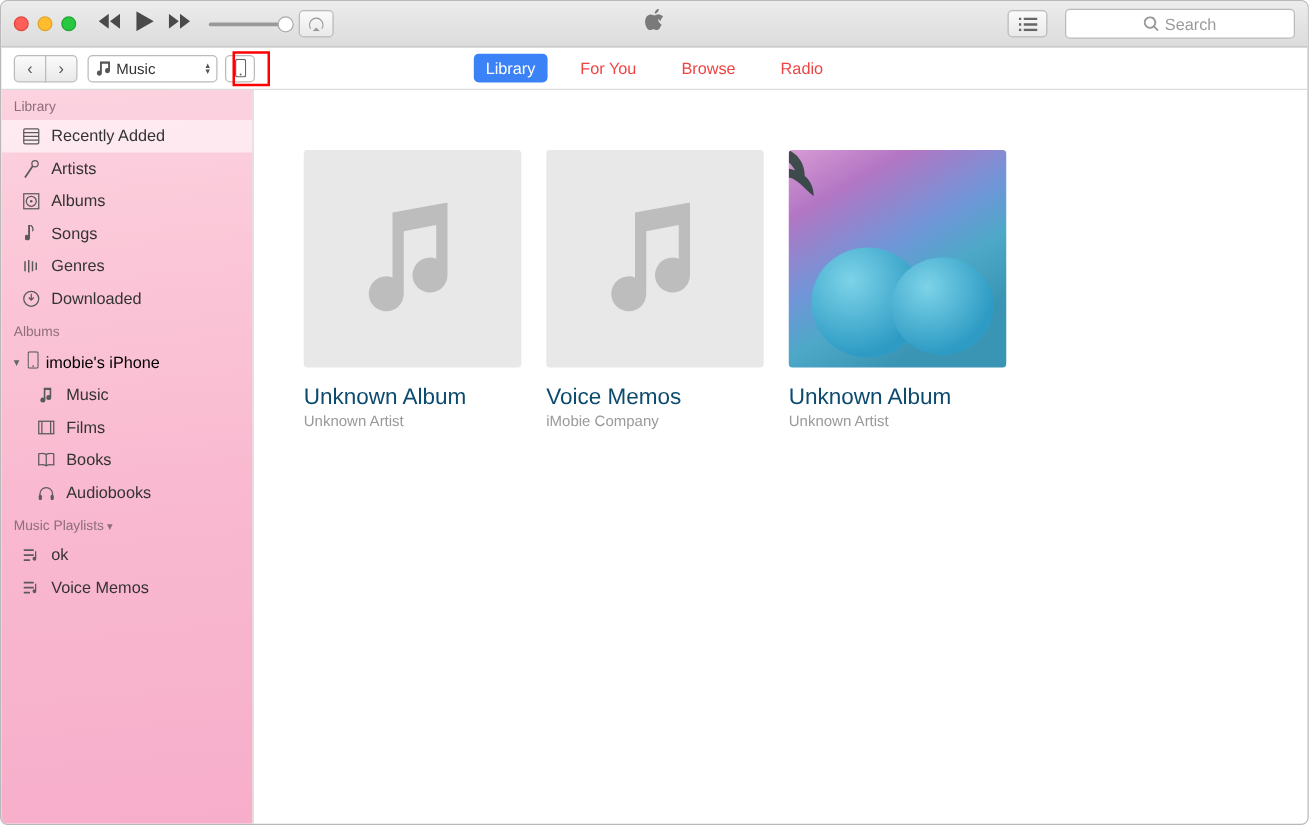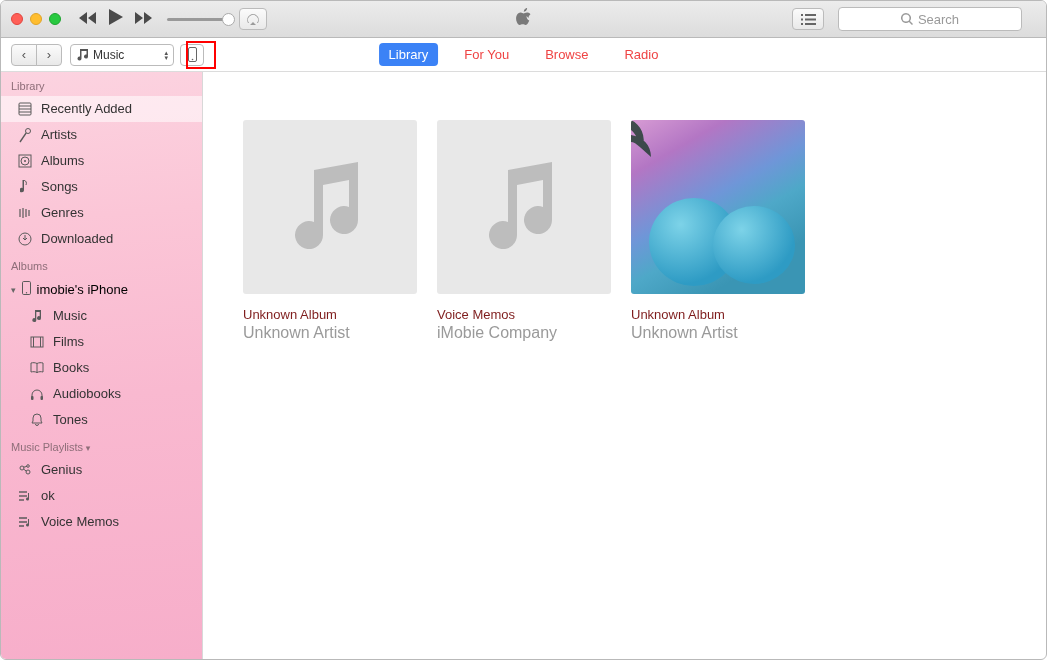--- a/index.html
+++ b/index.html
@@ -13,21 +13,21 @@
 .dot.red{background:#ff5f57;border:1px solid #e1453e;}
 .dot.yellow{background:#ffbd2e;border:1px solid #e0a428;}
 .dot.green{background:#28c940;border:1px solid #1fa531;}
 .play-ctrls{display:flex;align-items:center;gap:12px;margin-left:18px;}
 .play-ctrls svg{fill:#4a4a4a;}
 .vol{display:flex;align-items:center;margin-left:14px;}
 .vol-track{width:62px;height:3px;background:#999;border-radius:2px;position:relative;}
 .vol-thumb{position:absolute;right:-6px;top:-5px;width:13px;height:13px;background:#fff;border:1px solid #aaa;border-radius:50%;}
 .airplay-box{margin-left:10px;width:28px;height:22px;border:1px solid #bbb;border-radius:4px;background:linear-gradient(#fbfbfb,#e9e9e9);display:flex;align-items:center;justify-content:center;}
 .apple-logo{position:absolute;left:50%;transform:translateX(-50%);}
-.right-ctrls{position:absolute;right:24px;display:flex;align-items:center;gap:14px;}
+.right-ctrls{position:absolute;right:10px;display:flex;align-items:center;gap:14px;}
 .list-btn{width:32px;height:22px;border:1px solid #bbb;border-radius:4px;background:linear-gradient(#fbfbfb,#e9e9e9);display:flex;align-items:center;justify-content:center;}
 .search{width:184px;height:24px;border:1px solid #bbb;border-radius:4px;background:#fff;display:flex;align-items:center;justify-content:center;color:#9a9a9a;font-size:13px;}
 .search svg{margin-right:5px;}
 
 
 .toolbar{height:34px;border-bottom:1px solid #dcdcdc;display:flex;align-items:center;padding:0 10px;position:relative;}
 .navbtns{display:flex;}
 .navbtn{width:26px;height:22px;border:1px solid #bbb;background:linear-gradient(#fbfbfb,#e9e9e9);display:flex;align-items:center;justify-content:center;font-size:13px;color:#555;}
 .navbtn.l{border-radius:4px 0 0 4px;}
 .navbtn.r{border-radius:0 4px 4px 0;margin-left:-1px;}
@@ -54,22 +54,22 @@
 
 
 .main{flex:1;padding:48px 0 0 40px;display:flex;gap:20px;}
 .album{width:174px;}
 .art{width:174px;height:174px;background:#e8e8e8;border-radius:3px;display:flex;align-items:center;justify-content:center;overflow:hidden;}
 .art.img1{background:linear-gradient(150deg,#d79bd4 0%,#b376c4 20%,#6f96d8 45%,#4ea8c8 60%,#3a95b4 80%);position:relative;}
 .blob{position:absolute;border-radius:50%;background:radial-gradient(circle at 35% 30%,#7dd3e8,#2e9bc4 70%);}
 .blob.b1{width:90px;height:88px;left:18px;bottom:8px;}
 .blob.b2{width:82px;height:78px;right:10px;bottom:10px;}
 .palm{position:absolute;left:0;top:0;width:40px;height:60px;}
-.alb-title{margin-top:13px;font-size:13px;color:#7f1d1d;}
-.alb-sub{font-size:16px;color:#9a9a9a;margin-top:2px;}
+.alb-title{margin-top:13px;font-size:18px;color:#0c4a6e;}
+.alb-sub{font-size:12px;color:#9a9a9a;margin-top:2px;}
 
 .ic svg{fill:#5a5a5a;}
 </style>
 </head>
 <body>
 
 <div class="titlebar">
   <div class="traffic">
     <div class="dot red"></div>
     <div class="dot yellow"></div>
@@ -243,43 +243,22 @@
     <div class="sb-item sb-sub">
       <span class="ic">
           <svg width="14" height="13" viewBox="0 0 14 13">
             <path d="M2 9V7a5 5 0 0 1 10 0v2" fill="none" stroke="#5a5a5a"></path>
             <rect x="1" y="8" width="2.5" height="4" rx="1" fill="#5a5a5a"></rect>
             <rect x="10.5" y="8" width="2.5" height="4" rx="1" fill="#5a5a5a"></rect>
           </svg>
         </span>
       <span>Audiobooks</span>
     </div>
-    <div class="sb-item sb-sub">
-      <span class="ic">
-          <svg width="12" height="14" viewBox="0 0 12 14">
-            <path d="M6 1a4 4 0 0 1 4 4v3l1 2H1l1-2V5a4 4 0 0 1 4-4z" fill="none" stroke="#5a5a5a"></path>
-            <path d="M4.5 11a1.5 1.5 0 0 0 3 0" fill="none" stroke="#5a5a5a"></path>
-          </svg>
-        </span>
-      <span>Tones</span>
-    </div>
 
     <div class="sb-header caret">Music Playlists</div>
-    <div class="sb-item">
-      <span class="ic">
-          <svg width="14" height="14" viewBox="0 0 14 14">
-            <circle cx="4" cy="5" r="2" fill="none" stroke="#5a5a5a"></circle>
-            <circle cx="10" cy="9" r="2" fill="none" stroke="#5a5a5a"></circle>
-            <circle cx="10" cy="3" r="1.3" fill="none" stroke="#5a5a5a"></circle>
-            <line x1="5.5" y1="6" x2="8.5" y2="8.3" stroke="#5a5a5a"></line>
-            <line x1="5.5" y1="4.2" x2="9" y2="3.4" stroke="#5a5a5a"></line>
-          </svg>
-        </span>
-      <span>Genius</span>
-    </div>
     <div class="sb-item">
       <span class="ic">
           <svg width="14" height="12" viewBox="0 0 14 12">
             <line x1="1" y1="2" x2="9" y2="2" stroke="#5a5a5a" stroke-width="1.4"></line>
             <line x1="1" y1="6" x2="9" y2="6" stroke="#5a5a5a" stroke-width="1.4"></line>
             <line x1="1" y1="10" x2="6" y2="10" stroke="#5a5a5a" stroke-width="1.4"></line>
             <path d="M11 3v6a1.5 1.5 0 1 1-1-1.4V3z" fill="#5a5a5a"></path>
           </svg>
         </span>
       <span>ok</span>

